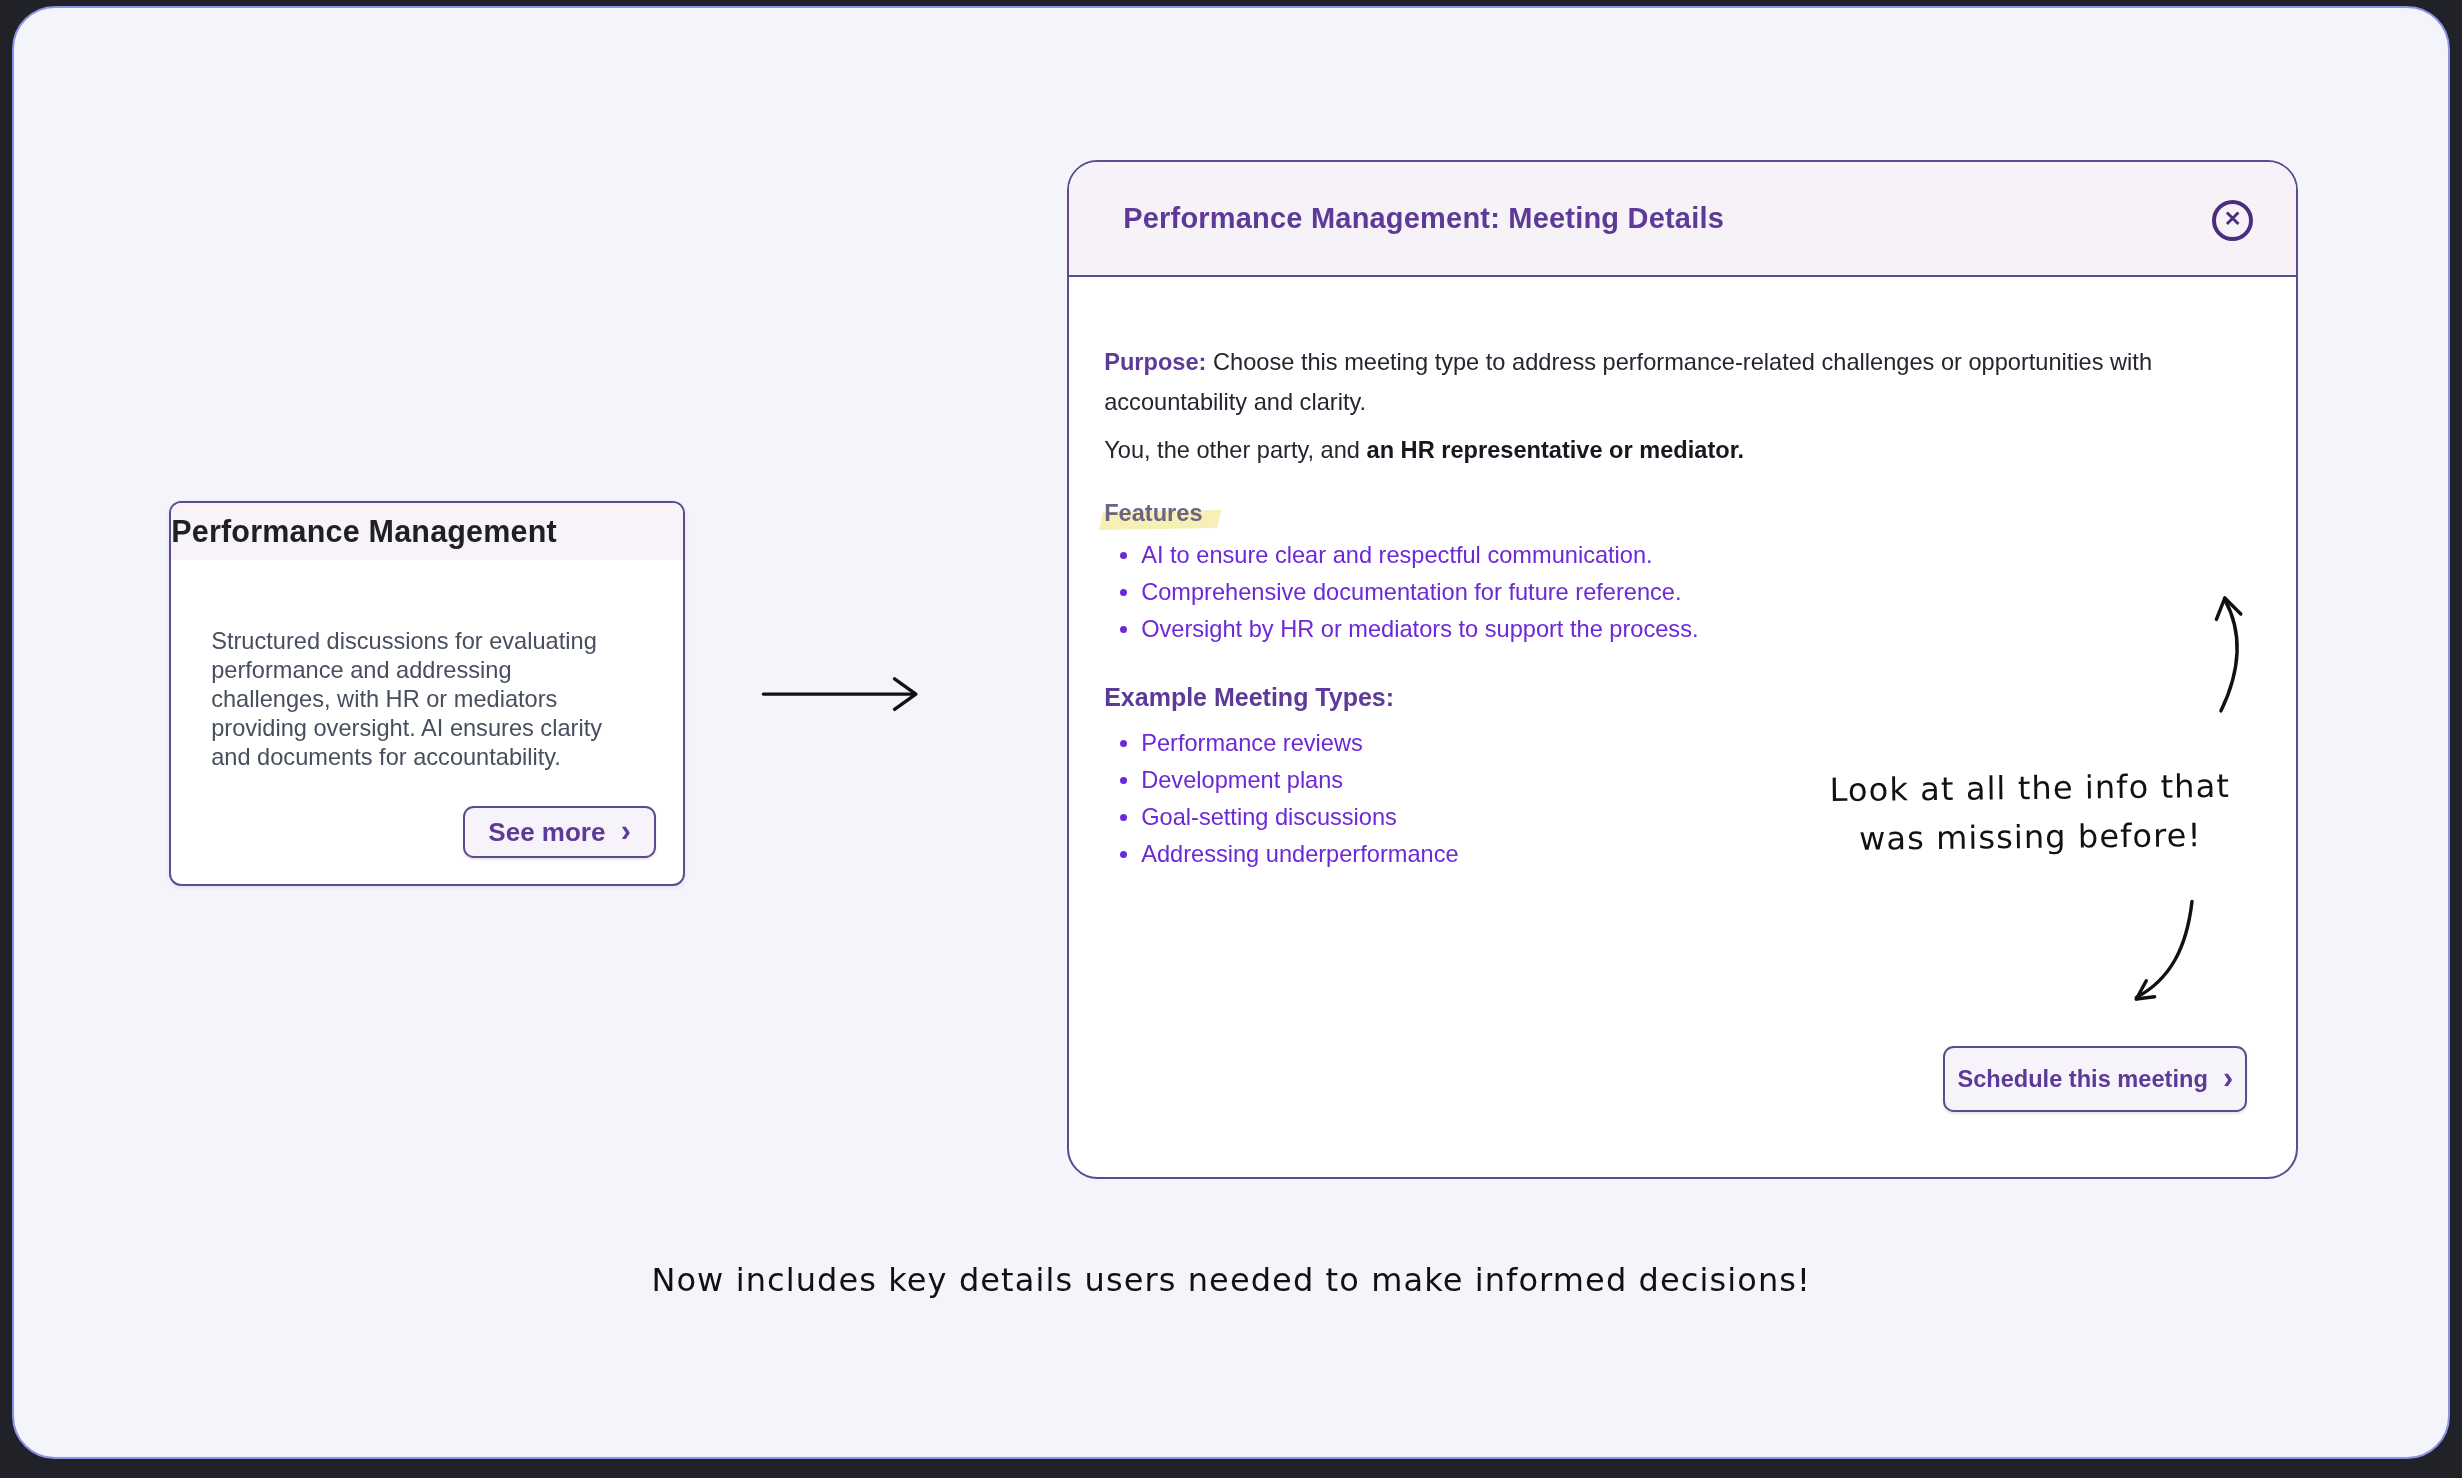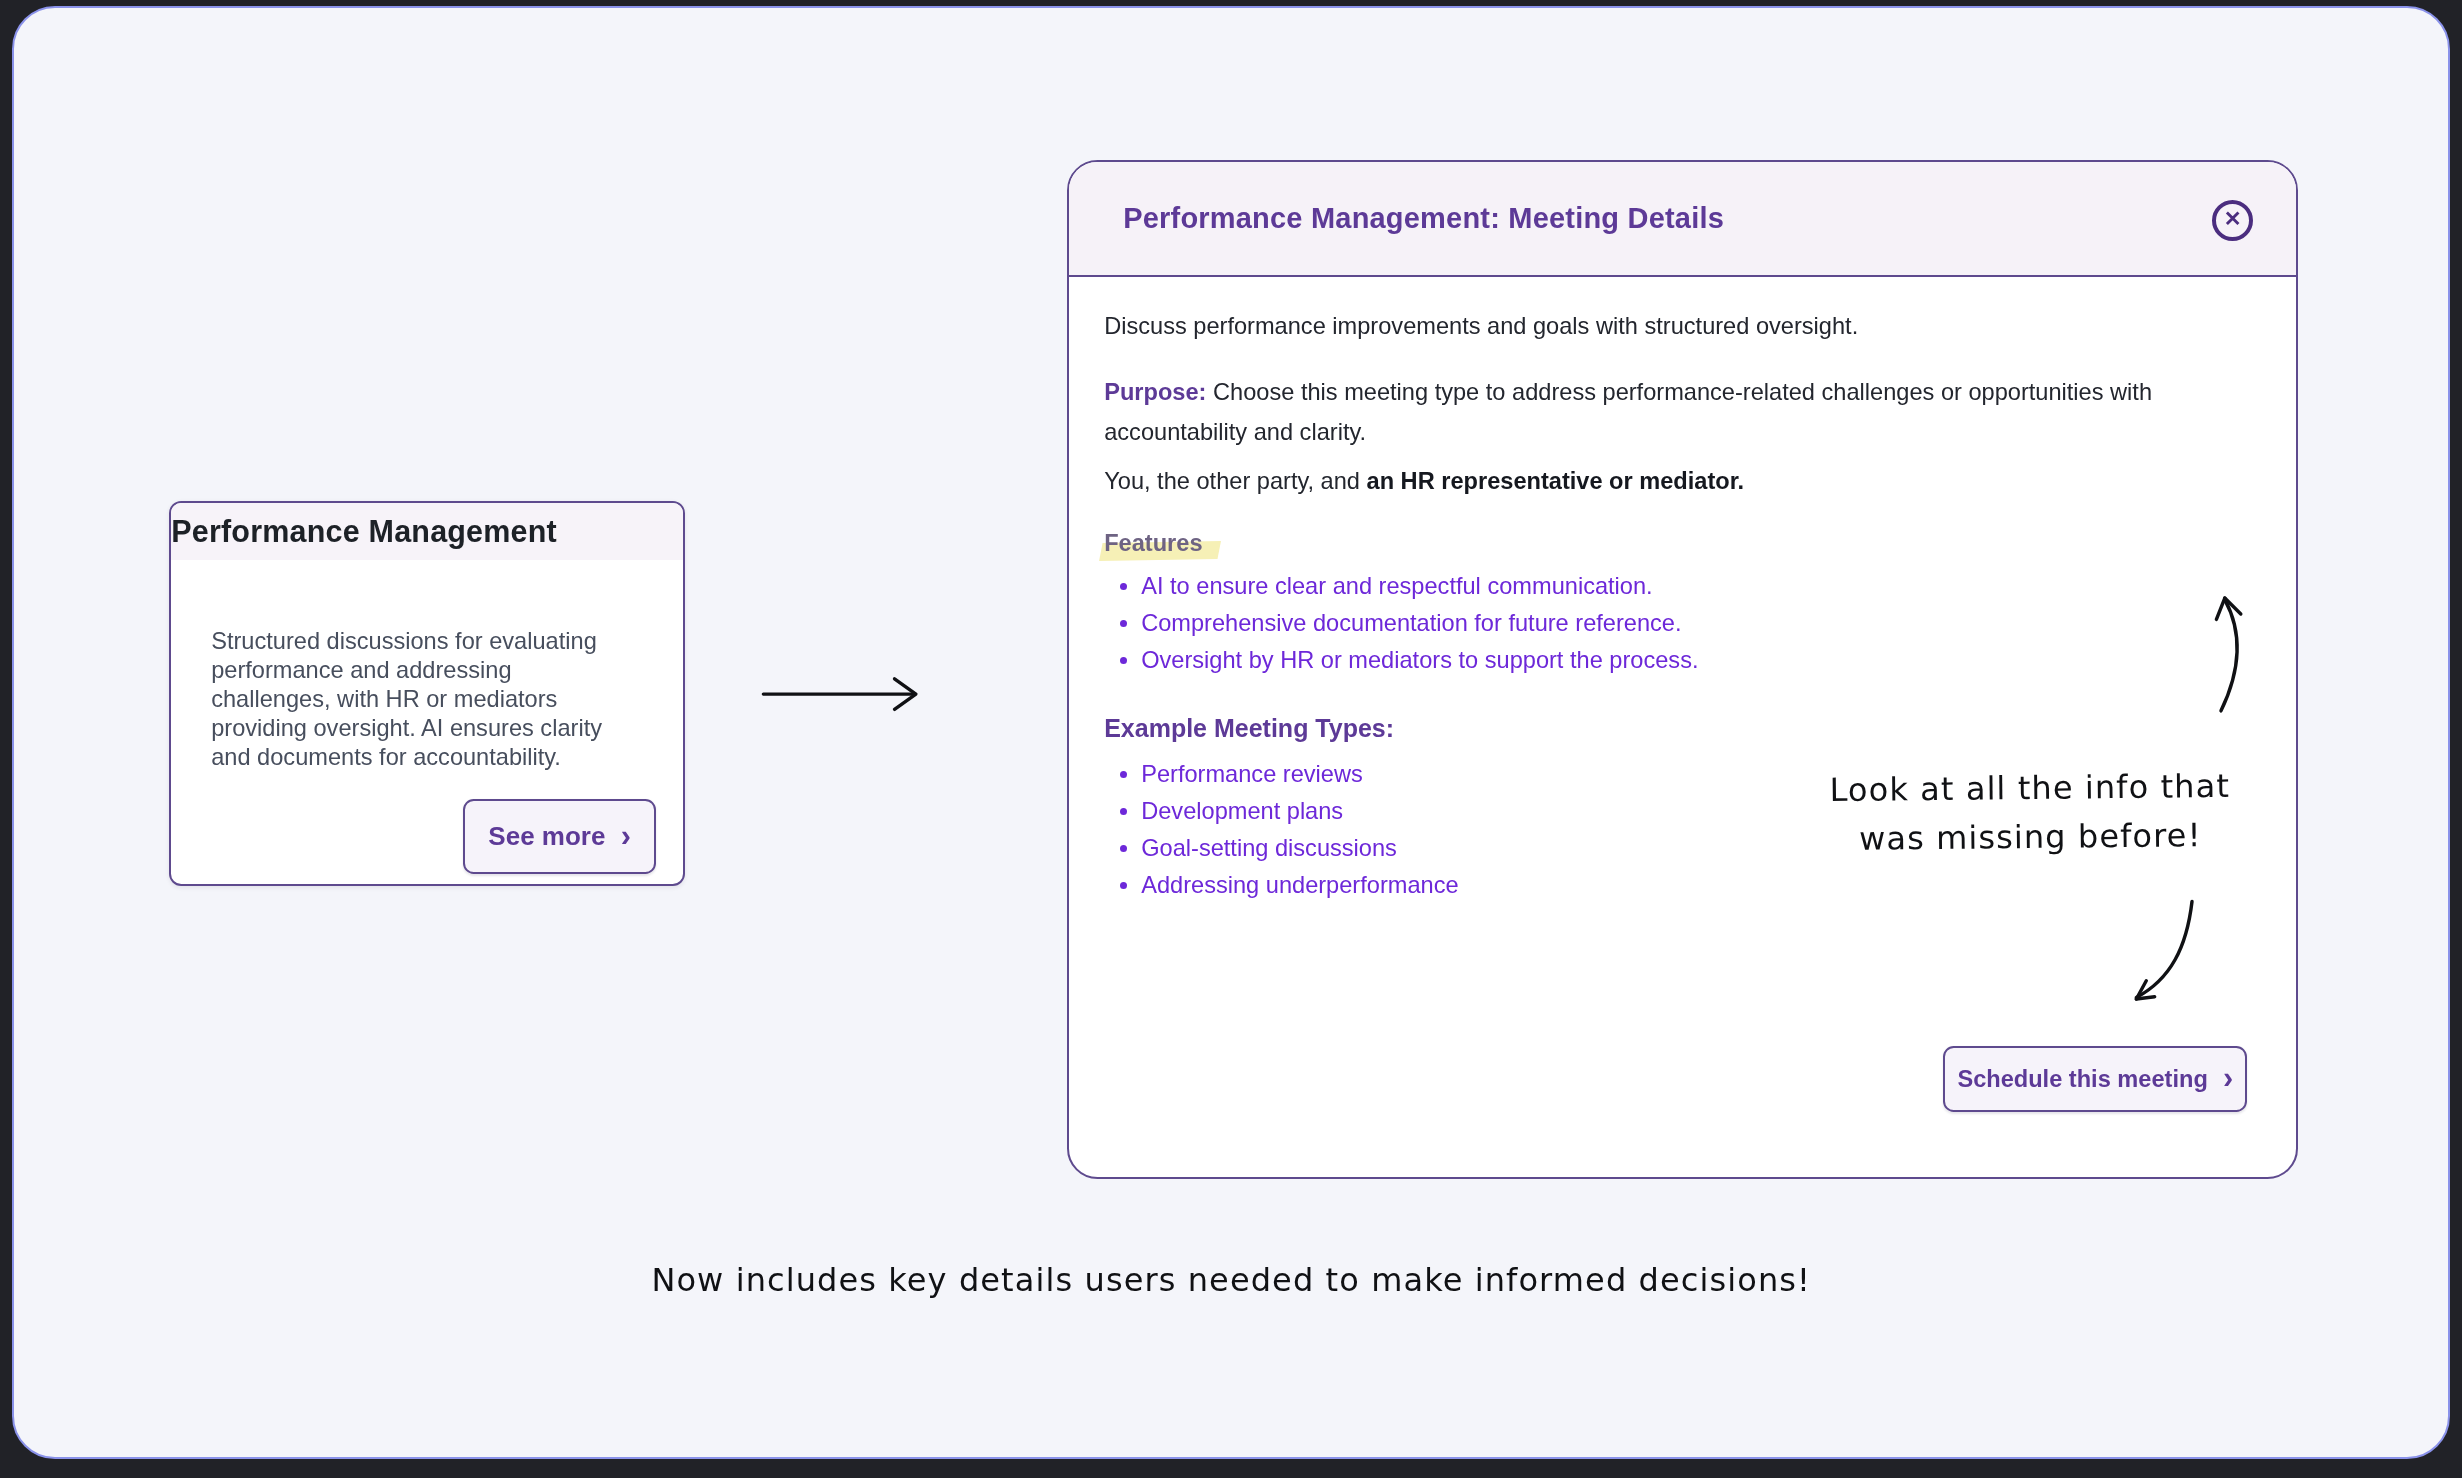--- a/index.html
+++ b/index.html
@@ -27,21 +27,21 @@
     padding:67px 61px 0 40px;font-size:23.6px;line-height:29px;color:#474e5d;
   }
   .btn{
     display:inline-flex;align-items:center;justify-content:center;gap:15.2px;
     background:#f6f3fa;border:2.3px solid #5e4a8e;border-radius:10.7px;
     color:#5d3a97;font-weight:700;cursor:pointer;
     font-family:"Liberation Sans", sans-serif;
     box-shadow:0 1.5px 2.3px rgba(40,30,70,.12);
   }
   .chev{font-size:30.5px;font-weight:700;line-height:0;transform:translateY(-2.3px);}
-  .see-more{position:absolute;right:27.4px;bottom:10px;height:75px;padding:0 23px;font-size:26px;}
+  .see-more{position:absolute;right:27.4px;bottom:26px;height:52px;padding:0 23px;font-size:26px;}
   
   .modal{
     position:absolute;left:1053px;top:152px;width:1231px;height:1019px;
     background:#ffffff;border:2.3px solid #5e4a8e;border-radius:30.5px;
   }
   .modal-header{
     height:115px;background:#f6f2f8;border-bottom:2.3px solid #5e4a8e;
     border-radius:28px 28px 0 0;display:flex;align-items:center;
     padding-left:54px;position:relative;
   }
@@ -110,21 +110,20 @@
     </div>
 
     <div class="modal">
       <div class="modal-header">
         <h1 class="modal-title">Performance Management: Meeting Details</h1>
         <button class="close-btn">
           <span class="close-x">✕</span>
         </button>
       </div>
       <div class="modal-body">
-        <p class="intro">Discuss performance improvements and goals with structured oversight.</p>
 
 
         <p class="purpose"><strong class="purple-label">Purpose:</strong><span> Choose this meeting type to address performance-related challenges or opportunities with accountability and clarity.</span></p>
 
         <p class="who-text"><span>You, the other party, and </span><strong>an HR representative or mediator.</strong></p>
 
         <div>
           <span class="muted-heading features-heading"><span class="hl-ink">Features</span></span>
         </div>
         <ul class="bullets">

